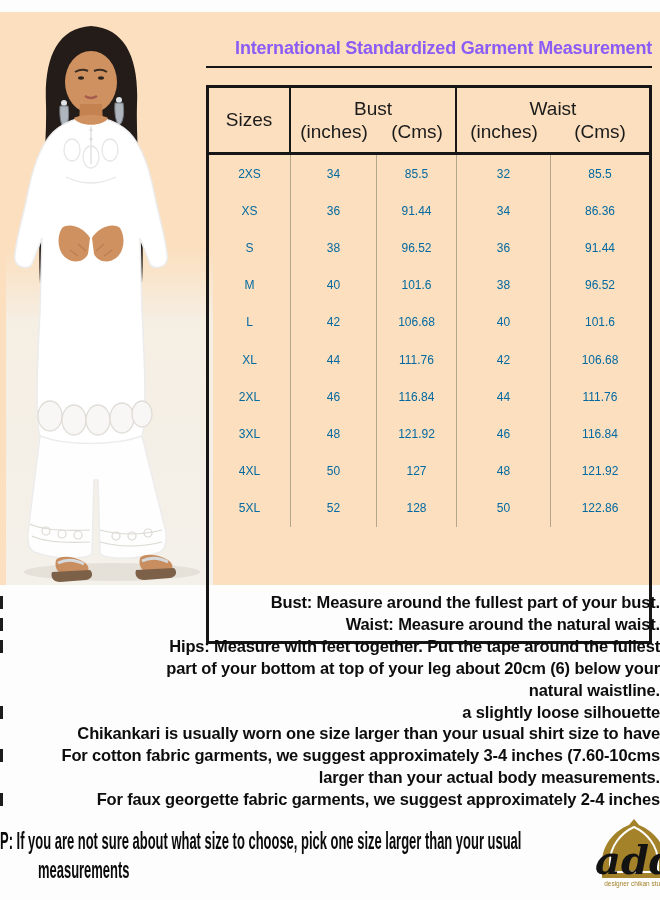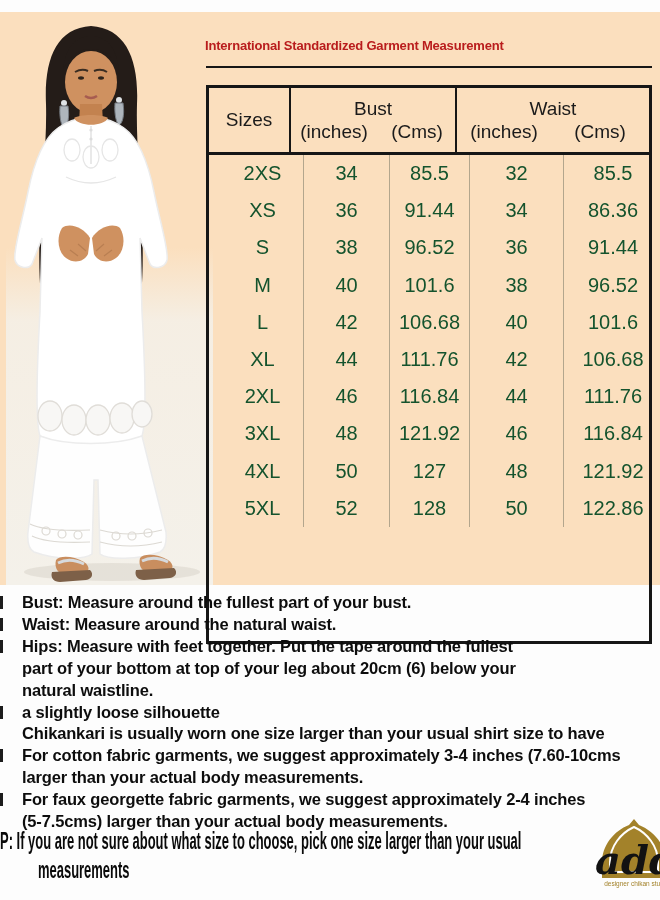--- a/index.html
+++ b/index.html
@@ -9,21 +9,21 @@
     font-family:"Liberation Sans", sans-serif; color:#111;
   }
   .panel {
     position:absolute; left:0; top:12px; width:660px; height:573px;
     background:#fbdfbe;
   }
   .model-wrap { position:absolute; left:0; top:12px; width:215px; height:573px; }
 
   .chart-title {
     position:absolute; left:205px; top:38px; width:447px;
-    text-align:left; font-size:13px; font-weight:bold; letter-spacing:-0.2px; color:#b91c1c;
+    text-align:right; font-size:18px; font-weight:bold; letter-spacing:-0.2px; color:#8b5cf6;
   }
   .title-underline {
     position:absolute; left:206px; top:66px; width:446px; height:2px; background:#161616;
   }
 
   .stable {
     position:absolute; left:206px; top:85px; width:446px; height:559px;
     border:3px solid #161616; background:transparent;
   }
   .thead {
@@ -35,31 +35,31 @@
   .hcell.b1, .hcell.b2 { border-right:2px solid #161616; }
   .hsub { display:grid; width:100%; margin-top:1px; }
   .hsub.bust  { grid-template-columns:86px 80px; }
   .hsub.waist { grid-template-columns:94px 98px; }
   .hsub span { text-align:center; }
 
   .tbody { height:372px; }
   .trow {
     display:grid; grid-template-columns:82px 86px 80px 94px 98px;
     height:37.2px; align-items:center; text-align:center;
-    font-size:20px; color:#14532d;padding-left:13px;
+    font-size:12px; color:#0369a1;
   }
   .tc { height:100%; display:flex; align-items:center; justify-content:center; }
   .trow .tc:nth-child(-n+4) { border-right:1.5px solid #b3a68d; }
 
   .notes { position:absolute; left:0; top:592px; width:660px; overflow:hidden; }
   .note { position:relative; padding-left:22px; }
   .bullet-cut { position:absolute; left:0; top:4px; width:3px; height:13px; background:#1c1c1c; }
   .nline {
     font-size:16.5px; font-weight:bold; letter-spacing:-0.15px;
-    line-height:21.9px; white-space:nowrap; color:#0d0d0d;
+    line-height:21.9px; white-space:nowrap; color:#0d0d0d;text-align:right;
   }
 
   .tip-line {
     position:absolute; font-size:24px; font-weight:bold; white-space:nowrap;
     transform:scaleX(0.54); transform-origin:0 0; color:#0a0a0a; letter-spacing:0;
   }
   .tip1 { left:0; top:827px; }
   .tip2 { left:38px; top:856px; }
 
   .logo { position:absolute; left:594px; top:818px; width:80px; height:70px; }
@@ -258,21 +258,20 @@
     <div class="nline">Chikankari is usually worn one size larger than your usual shirt size to have</div>
   </div>
   <div class="note">
     <span class="bullet-cut"></span>
     <div class="nline">For cotton fabric garments, we suggest approximately 3-4 inches (7.60-10cms</div>
     <div class="nline">larger than your actual body measurements.</div>
   </div>
   <div class="note">
     <span class="bullet-cut"></span>
     <div class="nline">For faux georgette fabric garments, we suggest approximately 2-4 inches</div>
-    <div class="nline">(5-7.5cms) larger than your actual body measurements.</div>
   </div>
 </div>
 
 <div class="tip-line tip1">P: If you are not sure about what size to choose, pick one size larger than your usual</div>
 <div class="tip-line tip2">measurements</div>
 
 <div class="logo">
   <svg width="80" height="70" viewBox="0 0 80 70">
     <path fill="#a3822a" d="M40,1 L45,7 C60,13 72,27 72,45 L72,60 L8,60 L8,45 C8,27 20,13 35,7 Z"></path>
     <path d="M40,9 C27,15 16,28 16,44 L16,54 L64,54 L64,44 C64,28 53,15 40,9 Z" stroke="#ffffff" stroke-width="2" fill="none"></path>

